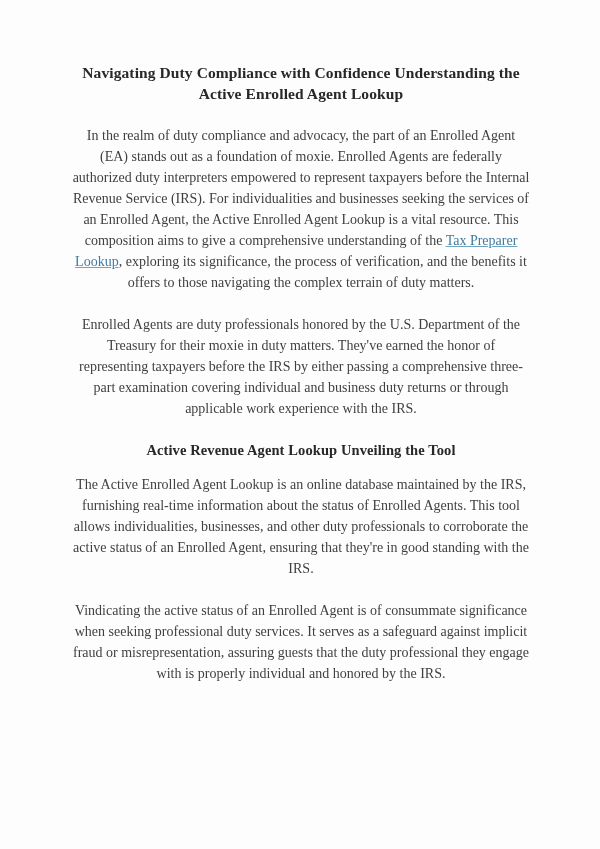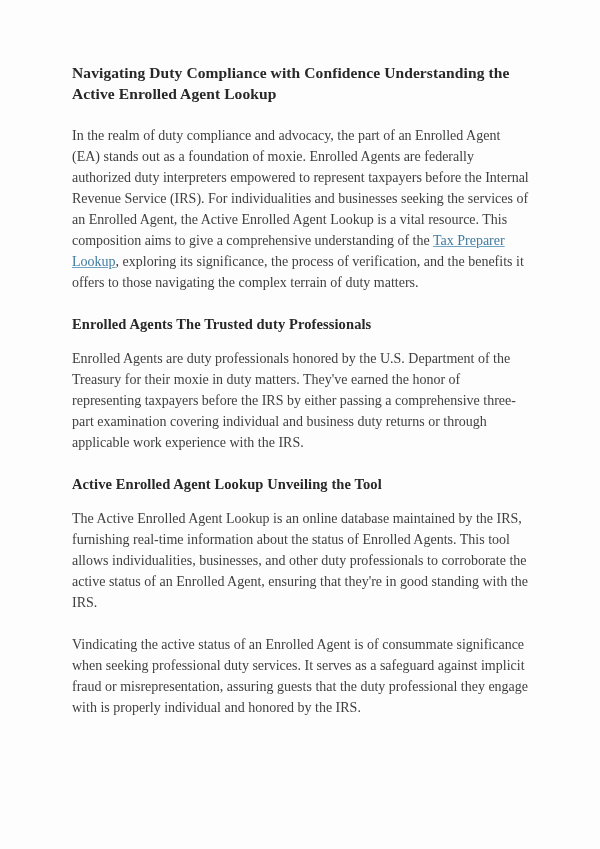--- a/index.html
+++ b/index.html
@@ -14,20 +14,21 @@
     background: #fdfdfd;
     overflow: hidden;
     font-family: "Liberation Serif", "DejaVu Serif", serif;
     color: #3f3f3f;
   }
   .doc {
     box-sizing: border-box;
     padding: 62px 70px 40px 72px;
     width: 100%;
     height: 100%;
+    text-align: center;
   }
   .doc-title {
     font-size: 15.5px;
     line-height: 21px;
     font-weight: bold;
     color: #282828;
     margin: 0 0 21px 0;
     letter-spacing: 0.1px;
   }
   .doc-heading {
@@ -54,22 +55,21 @@
 </head>
 <body>
 
 <div class="page">
   <div class="doc">
 
     <h1 class="doc-title">Navigating Duty Compliance with Confidence Understanding the Active Enrolled Agent Lookup</h1>
 
     <p class="doc-paragraph"><span>In the realm of duty compliance and advocacy, the part of an Enrolled Agent (EA) stands out as a foundation of moxie. Enrolled Agents are federally authorized duty interpreters empowered to represent taxpayers before the Internal Revenue Service (IRS). For individualities and businesses seeking the services of an Enrolled Agent, the Active Enrolled Agent Lookup is a vital resource. This composition aims to give a comprehensive understanding of the </span><a class="doc-link" href="#">Tax Preparer Lookup</a><span>, exploring its significance, the process of verification, and the benefits it offers to those navigating the complex terrain of duty matters.</span></p>
 
-    <h2 class="doc-heading">Enrolled Agents The Trusted duty Professionals</h2>
     <p class="doc-paragraph">Enrolled Agents are duty professionals honored by the U.S. Department of the Treasury for their moxie in duty matters. They've earned the honor of representing taxpayers before the IRS by either passing a comprehensive three-part examination covering individual and business duty returns or through applicable work experience with the IRS.</p>
 
-    <h2 class="doc-heading">Active Enrolled Agent Lookup Unveiling the Tool</h2>
+    <h2 class="doc-heading">Active Revenue Agent Lookup Unveiling the Tool</h2>
     <p class="doc-paragraph">The Active Enrolled Agent Lookup is an online database maintained by the IRS, furnishing real-time information about the status of Enrolled Agents. This tool allows individualities, businesses, and other duty professionals to corroborate the active status of an Enrolled Agent, ensuring that they're in good standing with the IRS.</p>
 
     <p class="doc-paragraph">Vindicating the active status of an Enrolled Agent is of consummate significance when seeking professional duty services. It serves as a safeguard against implicit fraud or misrepresentation, assuring guests that the duty professional they engage with is properly individual and honored by the IRS.</p>
 
   </div>
 </div>
 
 </body></html>

